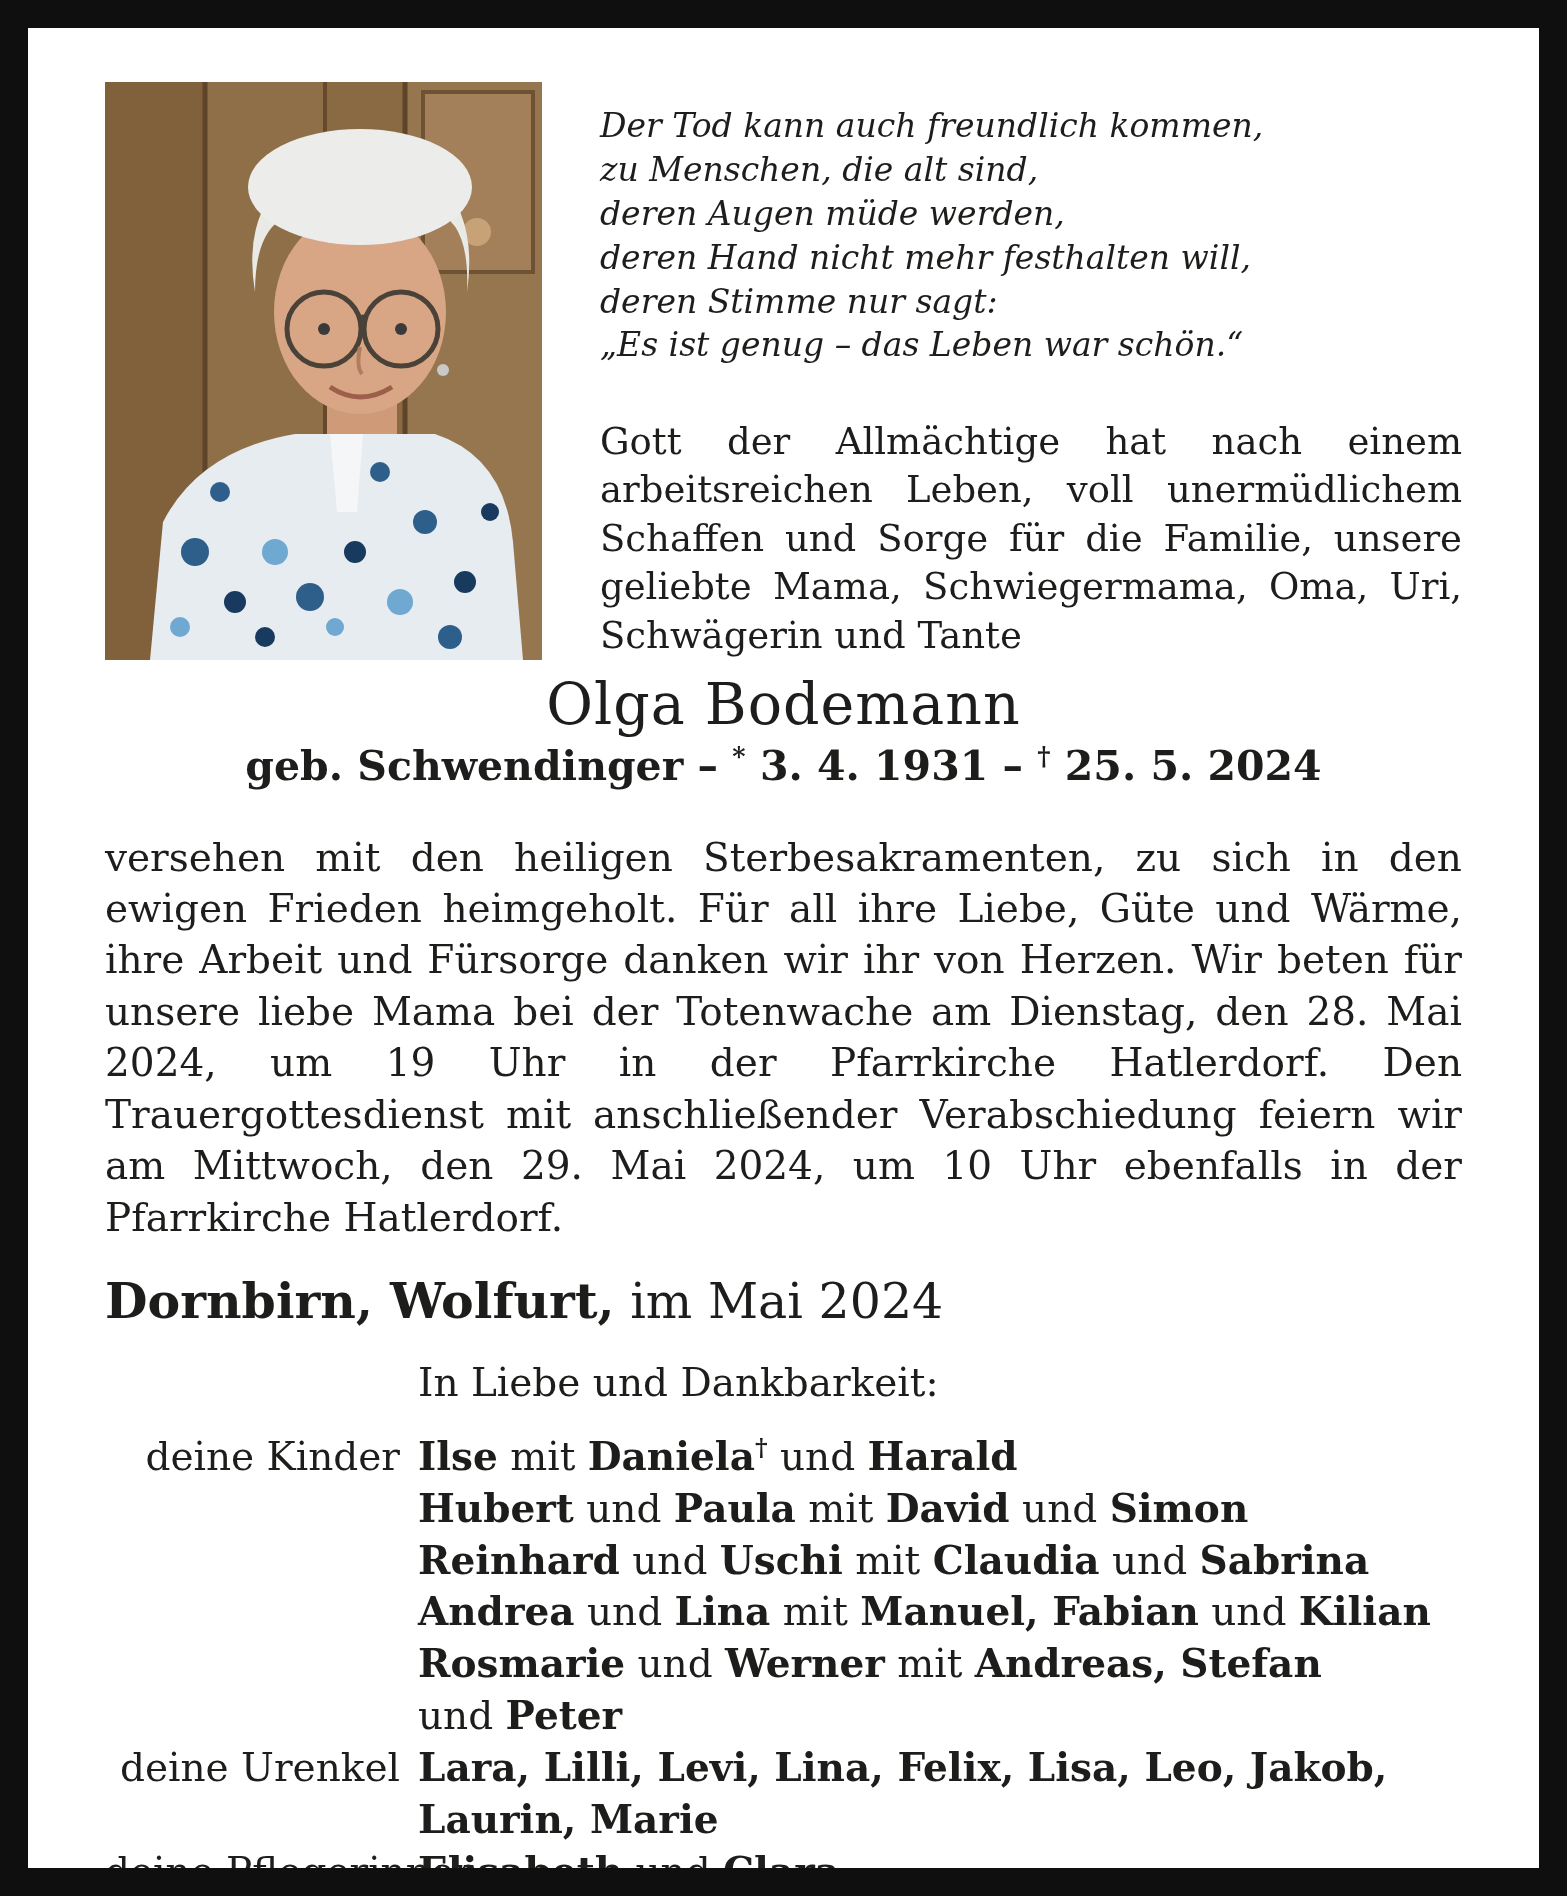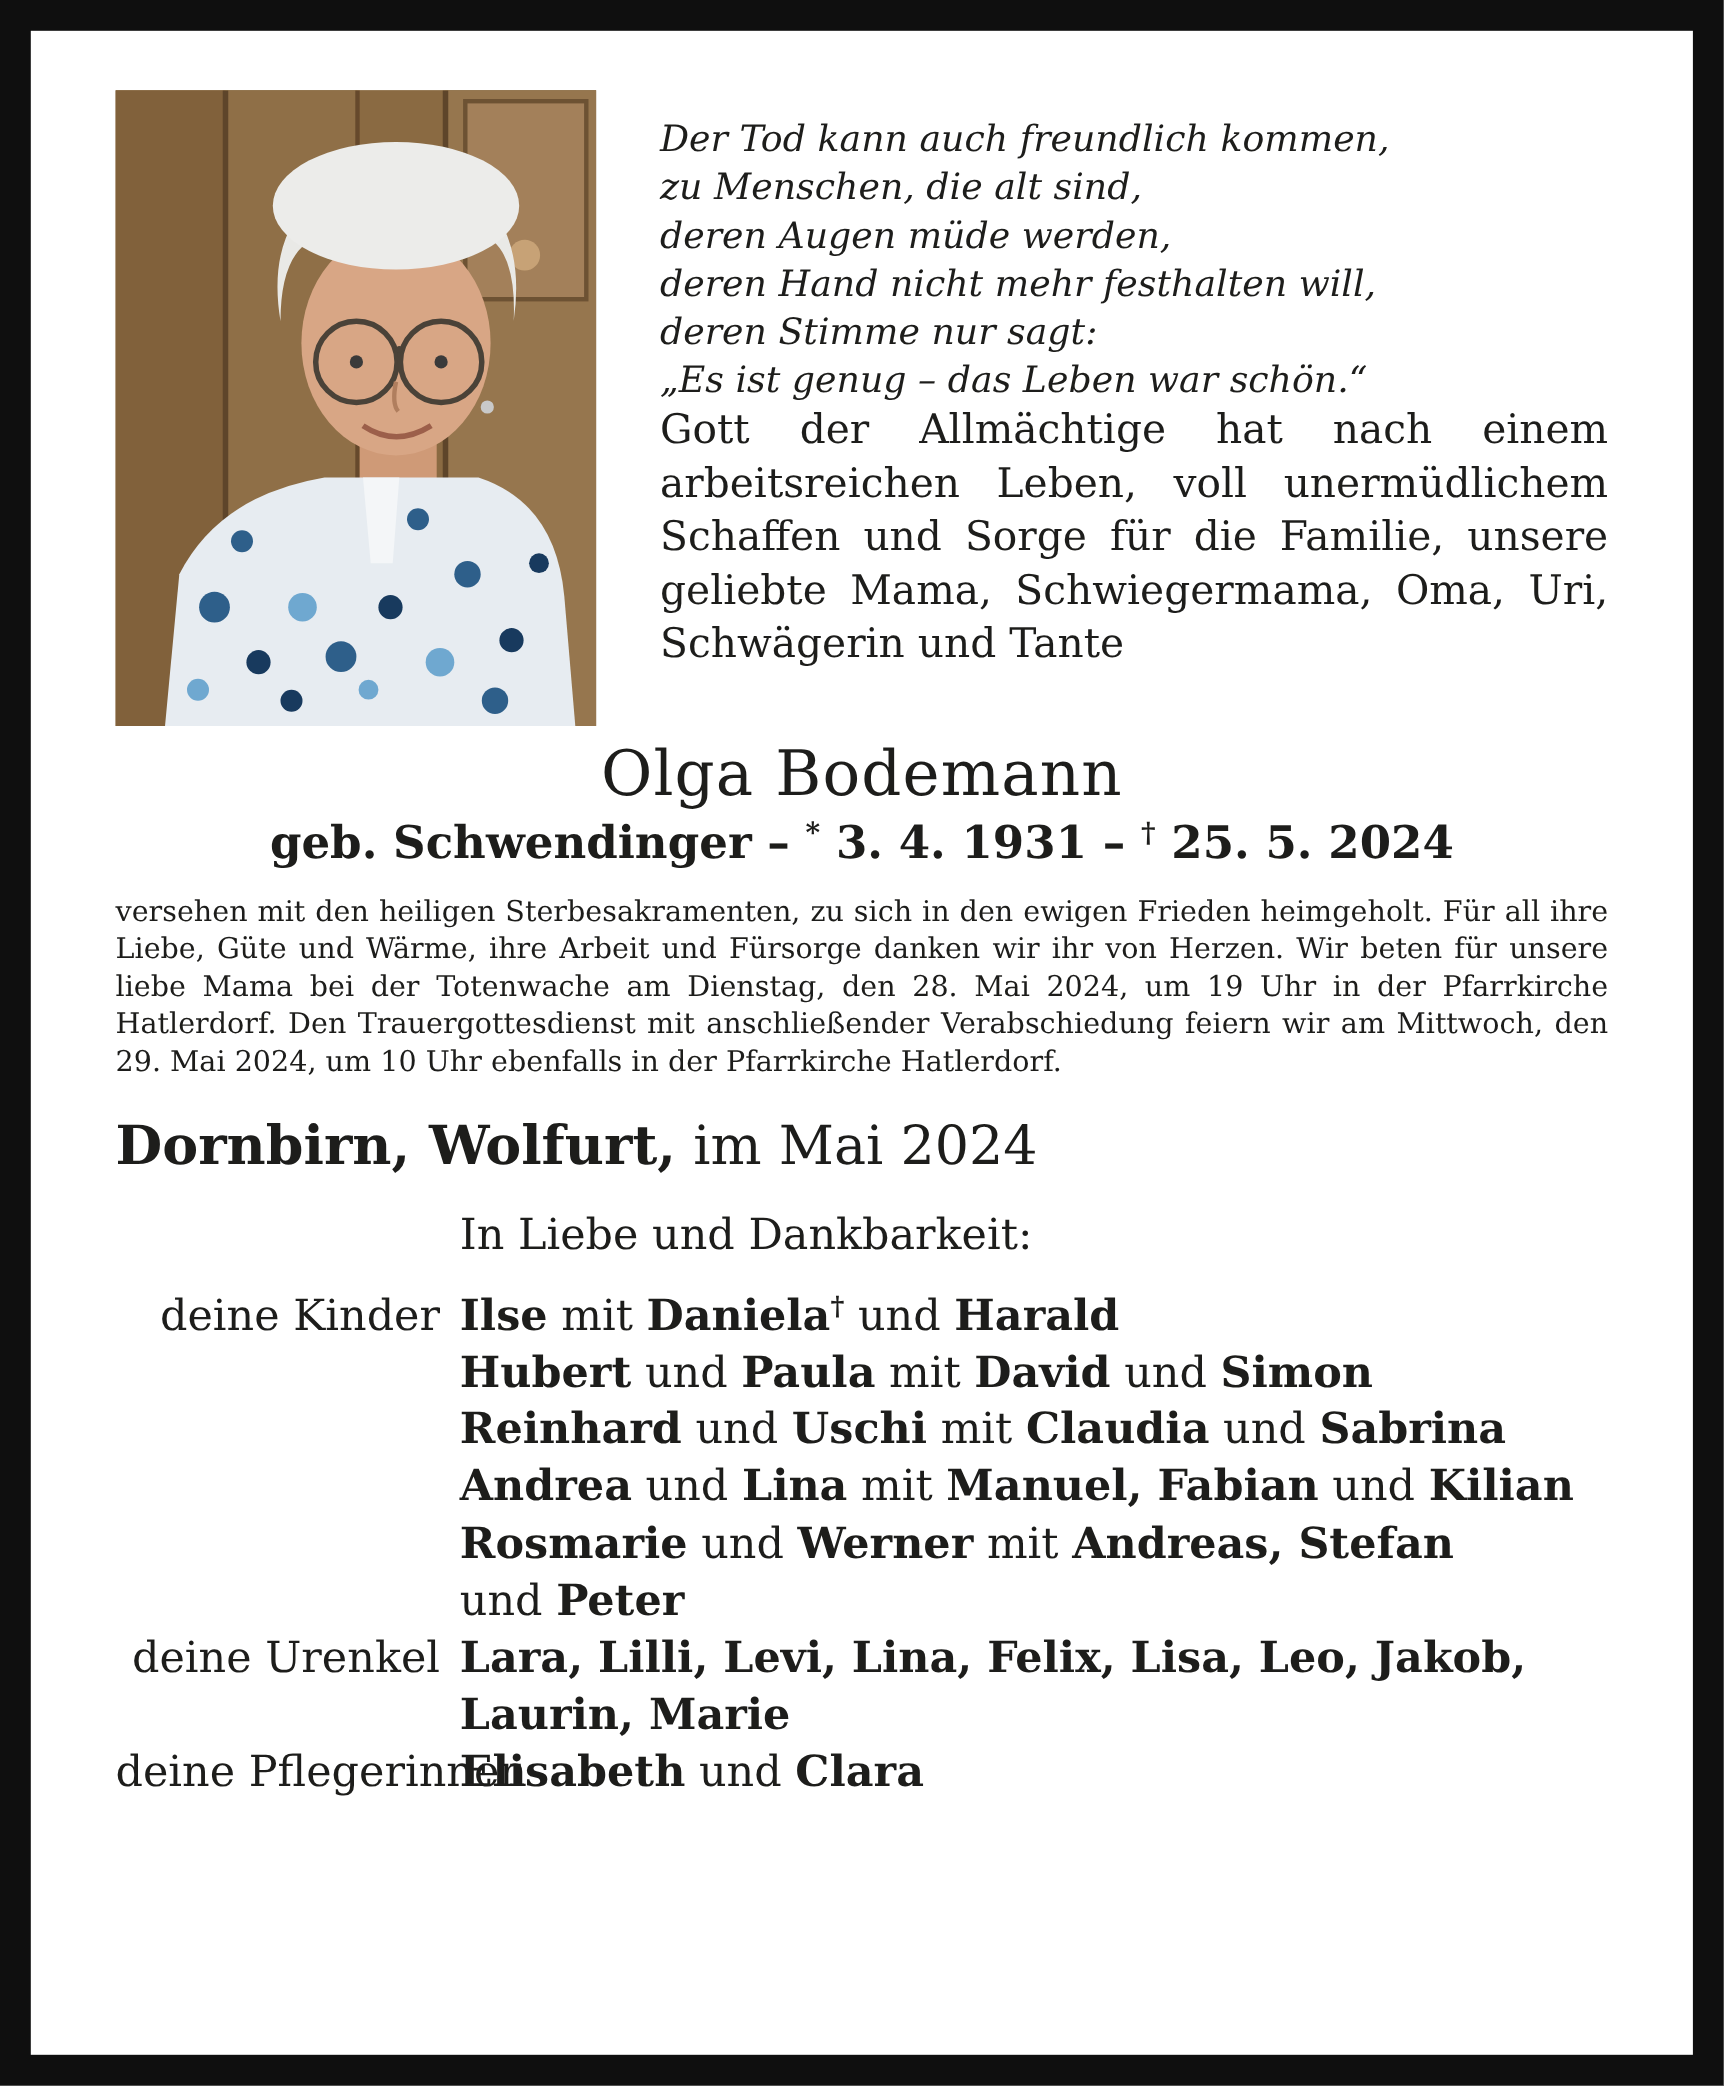--- a/index.html
+++ b/index.html
@@ -18,37 +18,37 @@
   .top{display:flex;align-items:flex-start;}
   .photo{
     width:437px;height:578px;flex:0 0 437px;
     overflow:hidden;background:#8a6a45;
   }
   .photo svg{display:block;width:100%;height:100%;}
   .right-col{
     flex:1 1 auto;
     margin-left:58px;
     height:578px;
-    display:flex;flex-direction:column;
+    display:flex;flex-direction:column;justify-content:space-between;
     padding-top:22px;
   }
   .poem{font-style:italic;font-size:33px;line-height:1.33;}
   .intro{font-size:37px;line-height:1.31;text-align:justify;}
 
   .name{
     font-size:57px;line-height:1.15;text-align:center;
     margin-top:12px;font-weight:400;letter-spacing:1px;
   }
   .subtitle{
     font-size:41px;font-weight:700;text-align:center;margin-top:4px;
   }
   .subtitle sup, .fam-line sup{font-size:62%;vertical-align:super;line-height:0;}
 
   .body-par{
-    font-size:26px;line-height:1.32;text-align:justify;margin-top:22px;
+    font-size:39px;line-height:1.32;text-align:justify;margin-top:42px;
   }
   .dateline{font-size:49px;line-height:1.32;margin-top:26px;}
   .dateline .place{font-weight:700;}
 
   .family{
     display:grid;
     grid-template-columns:295px 1fr;
     column-gap:18px;
     font-size:39px;line-height:1.33;
     margin-top:22px;

